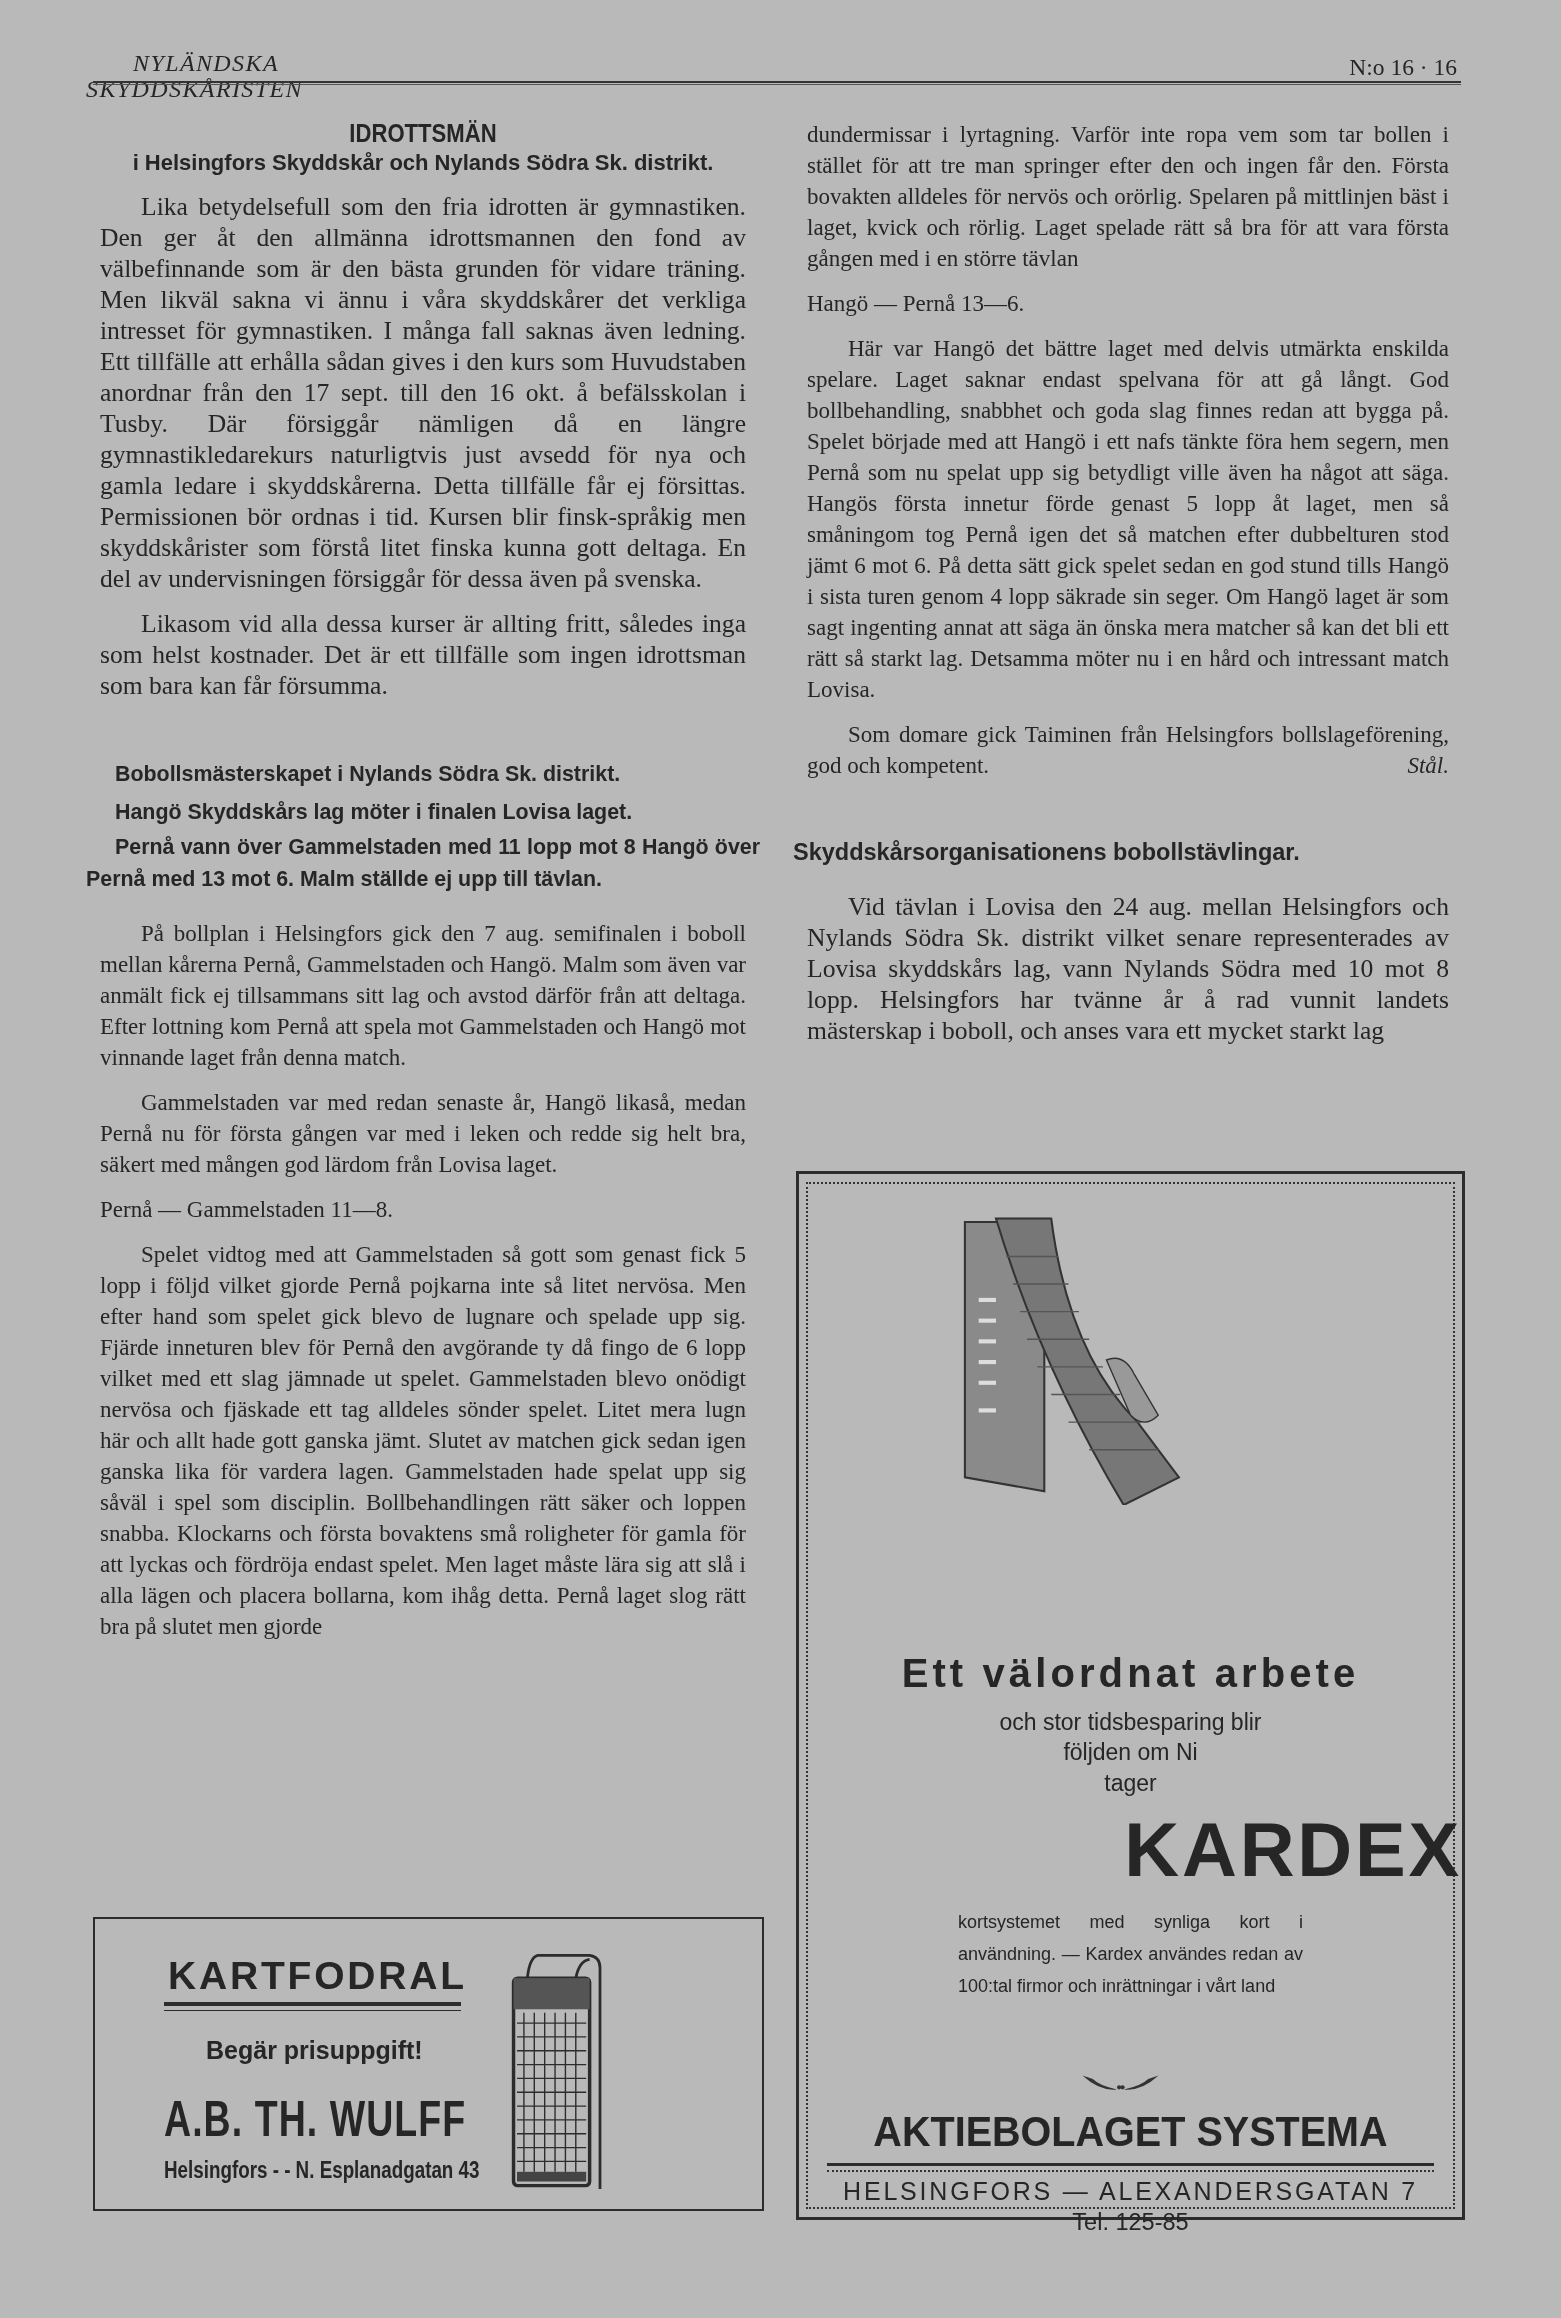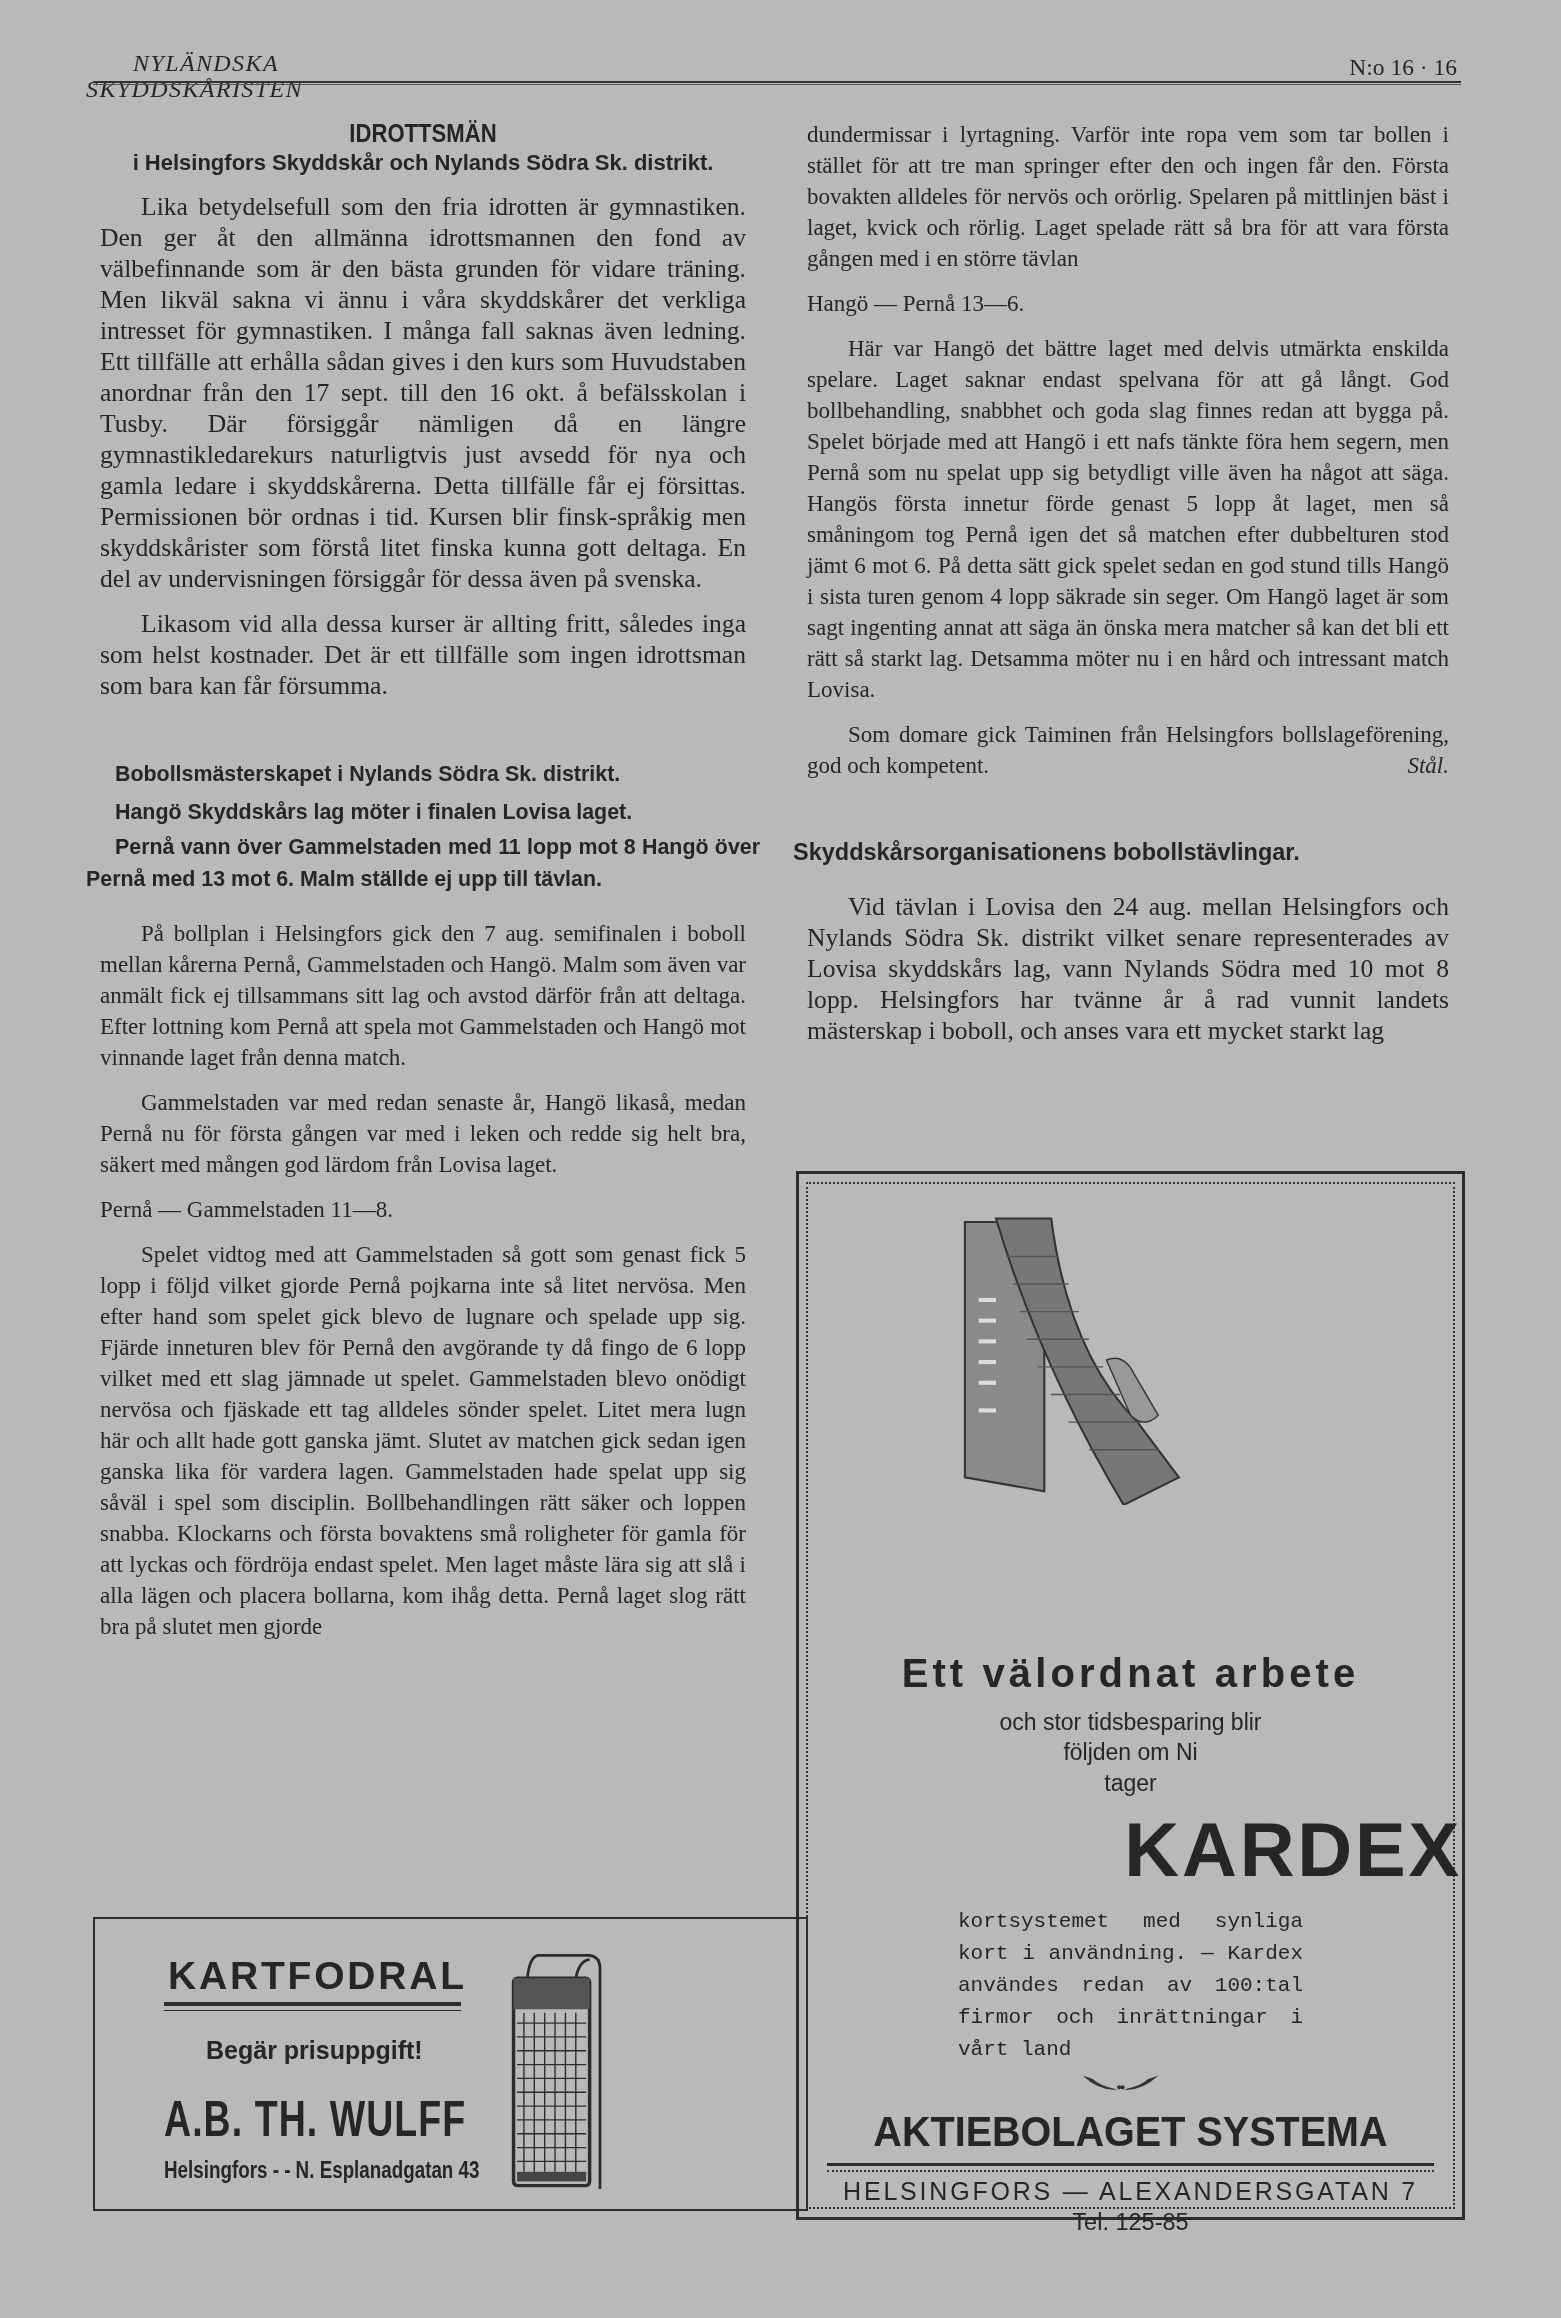--- a/index.html
+++ b/index.html
@@ -21,36 +21,36 @@
   .p.small { font-size: 23px; line-height: 31px; }
   .center { text-align: left; }
 
   .title1 { font-size: 26px; text-align: center; margin-top: 8.3px; line-height: 29px; font-weight: bold; font-family: "Liberation Sans", sans-serif; transform: scaleX(.85); }
   .title2 { font-size: 22px; text-align: center; line-height: 29px; font-weight: bold; font-family: "Liberation Sans", sans-serif; }
 
   .sub-h { font-size: 21.4px; font-weight: bold; font-family: "Liberation Sans", sans-serif; line-height: 32px; margin: 0; }
   .sub-h.ind { text-indent: 29px; }
 
   .ad-box { position: absolute; border: 2.8px solid #2c2c2c; }
-  .kart { left: 93px; top: 1917px; width: 667px; height: 290px; border-left-width: 2.1px; border-right-width: 2.1px; padding-left: 44px; }
+  .kart { left: 93px; top: 1917px; width: 667px; height: 290px; border-left-width: 2.1px; border-right-width: 2.1px; }
   .kart .title { position: absolute; left: 73px; top: 35px; font-family: "Liberation Sans", sans-serif; font-size: 39px; font-weight: bold; letter-spacing: 2.8px; }
   .kart .uline { position: absolute; left: 69px; top: 83px; width: 297px; height: 3.5px; background: #2c2c2c; }
   .kart .uline2 { position: absolute; left: 69px; top: 91px; width: 297px; height: 1.4px; background: #2c2c2c; }
   .kart .begar { position: absolute; left: 111px; top: 117px; font-size: 25px; font-family: "Liberation Sans", sans-serif; font-weight: bold; }
   .kart .wulff { position: absolute; left: 69px; top: 171px; font-family: "Liberation Sans", sans-serif; font-weight: bold; font-size: 50px; transform: scaleX(.75); transform-origin: left; letter-spacing: 1.4px; }
   .kart .addr { position: absolute; left: 69px; top: 238px; font-family: "Liberation Sans", sans-serif; font-weight: bold; font-size: 23.5px; transform: scaleX(.8); transform-origin: left; }
   .kart svg { position: absolute; left: 415px; top: 28px; }
 
   .kardex { left: 796px; top: 1171px; width: 663px; height: 1043px; border-width: 3.5px; }
   .kardex .inner { position: absolute; left: 7px; top: 8.3px; right: 7px; bottom: 8.3px; border: 2.8px dotted #333; }
   .kardex svg.pic { position: absolute; left: 159px; top: 41px; }
   .kardex .head { position: absolute; left: 0; right: 0; top: 477px; text-align: center; font-family: "Liberation Sans", sans-serif; font-weight: bold; font-size: 40px; letter-spacing: 4.1px; }
   .kardex .sub { position: absolute; left: 0; right: 0; text-align: center; font-family: "Liberation Sans", sans-serif; font-size: 23px; line-height: 32px; }
   .kardex .brand { position: absolute; left: 0; right: 0; top: 632px; text-align: right; font-family: "Liberation Sans", sans-serif; font-weight: bold; font-size: 76px; letter-spacing: 2.8px; }
-  .kardex .desc { position: absolute; left: 159px; width: 345px; top: 732px; font-family: Liberation Mono, monospace; font-size: 21px; line-height: 32px; text-align: justify; }
+  .kardex .desc { position: absolute; left: 159px; width: 345px; top: 732px; font-family: Liberation Sans, sans-serif; font-size: 18px; line-height: 32px; text-align: justify; }
   .kardex .orn { position: absolute; left: 280px; top: 898px; }
   .kardex .company { position: absolute; left: 0; right: 0; top: 933px; text-align: center; font-family: "Liberation Sans", sans-serif; font-weight: bold; font-size: 43px; transform: scaleX(.92); }
   .kardex .crule { position: absolute; left: 28px; right: 28px; top: 989px; height: 2.8px; background: #2c2c2c; }
   .kardex .crule2 { position: absolute; left: 28px; right: 28px; top: 996px; border-top: 2.8px dotted #333; }
   .kardex .street { position: absolute; left: 0; right: 0; top: 1003px; text-align: center; font-family: "Liberation Sans", sans-serif; font-size: 25px; letter-spacing: 2.8px; }
   .kardex .tel { position: absolute; left: 0; right: 0; top: 1035px; text-align: center; font-family: "Liberation Sans", sans-serif; font-size: 23.5px; }
   .sig { font-style: italic; float: right; }
 </style>
 </head>
 <body>

